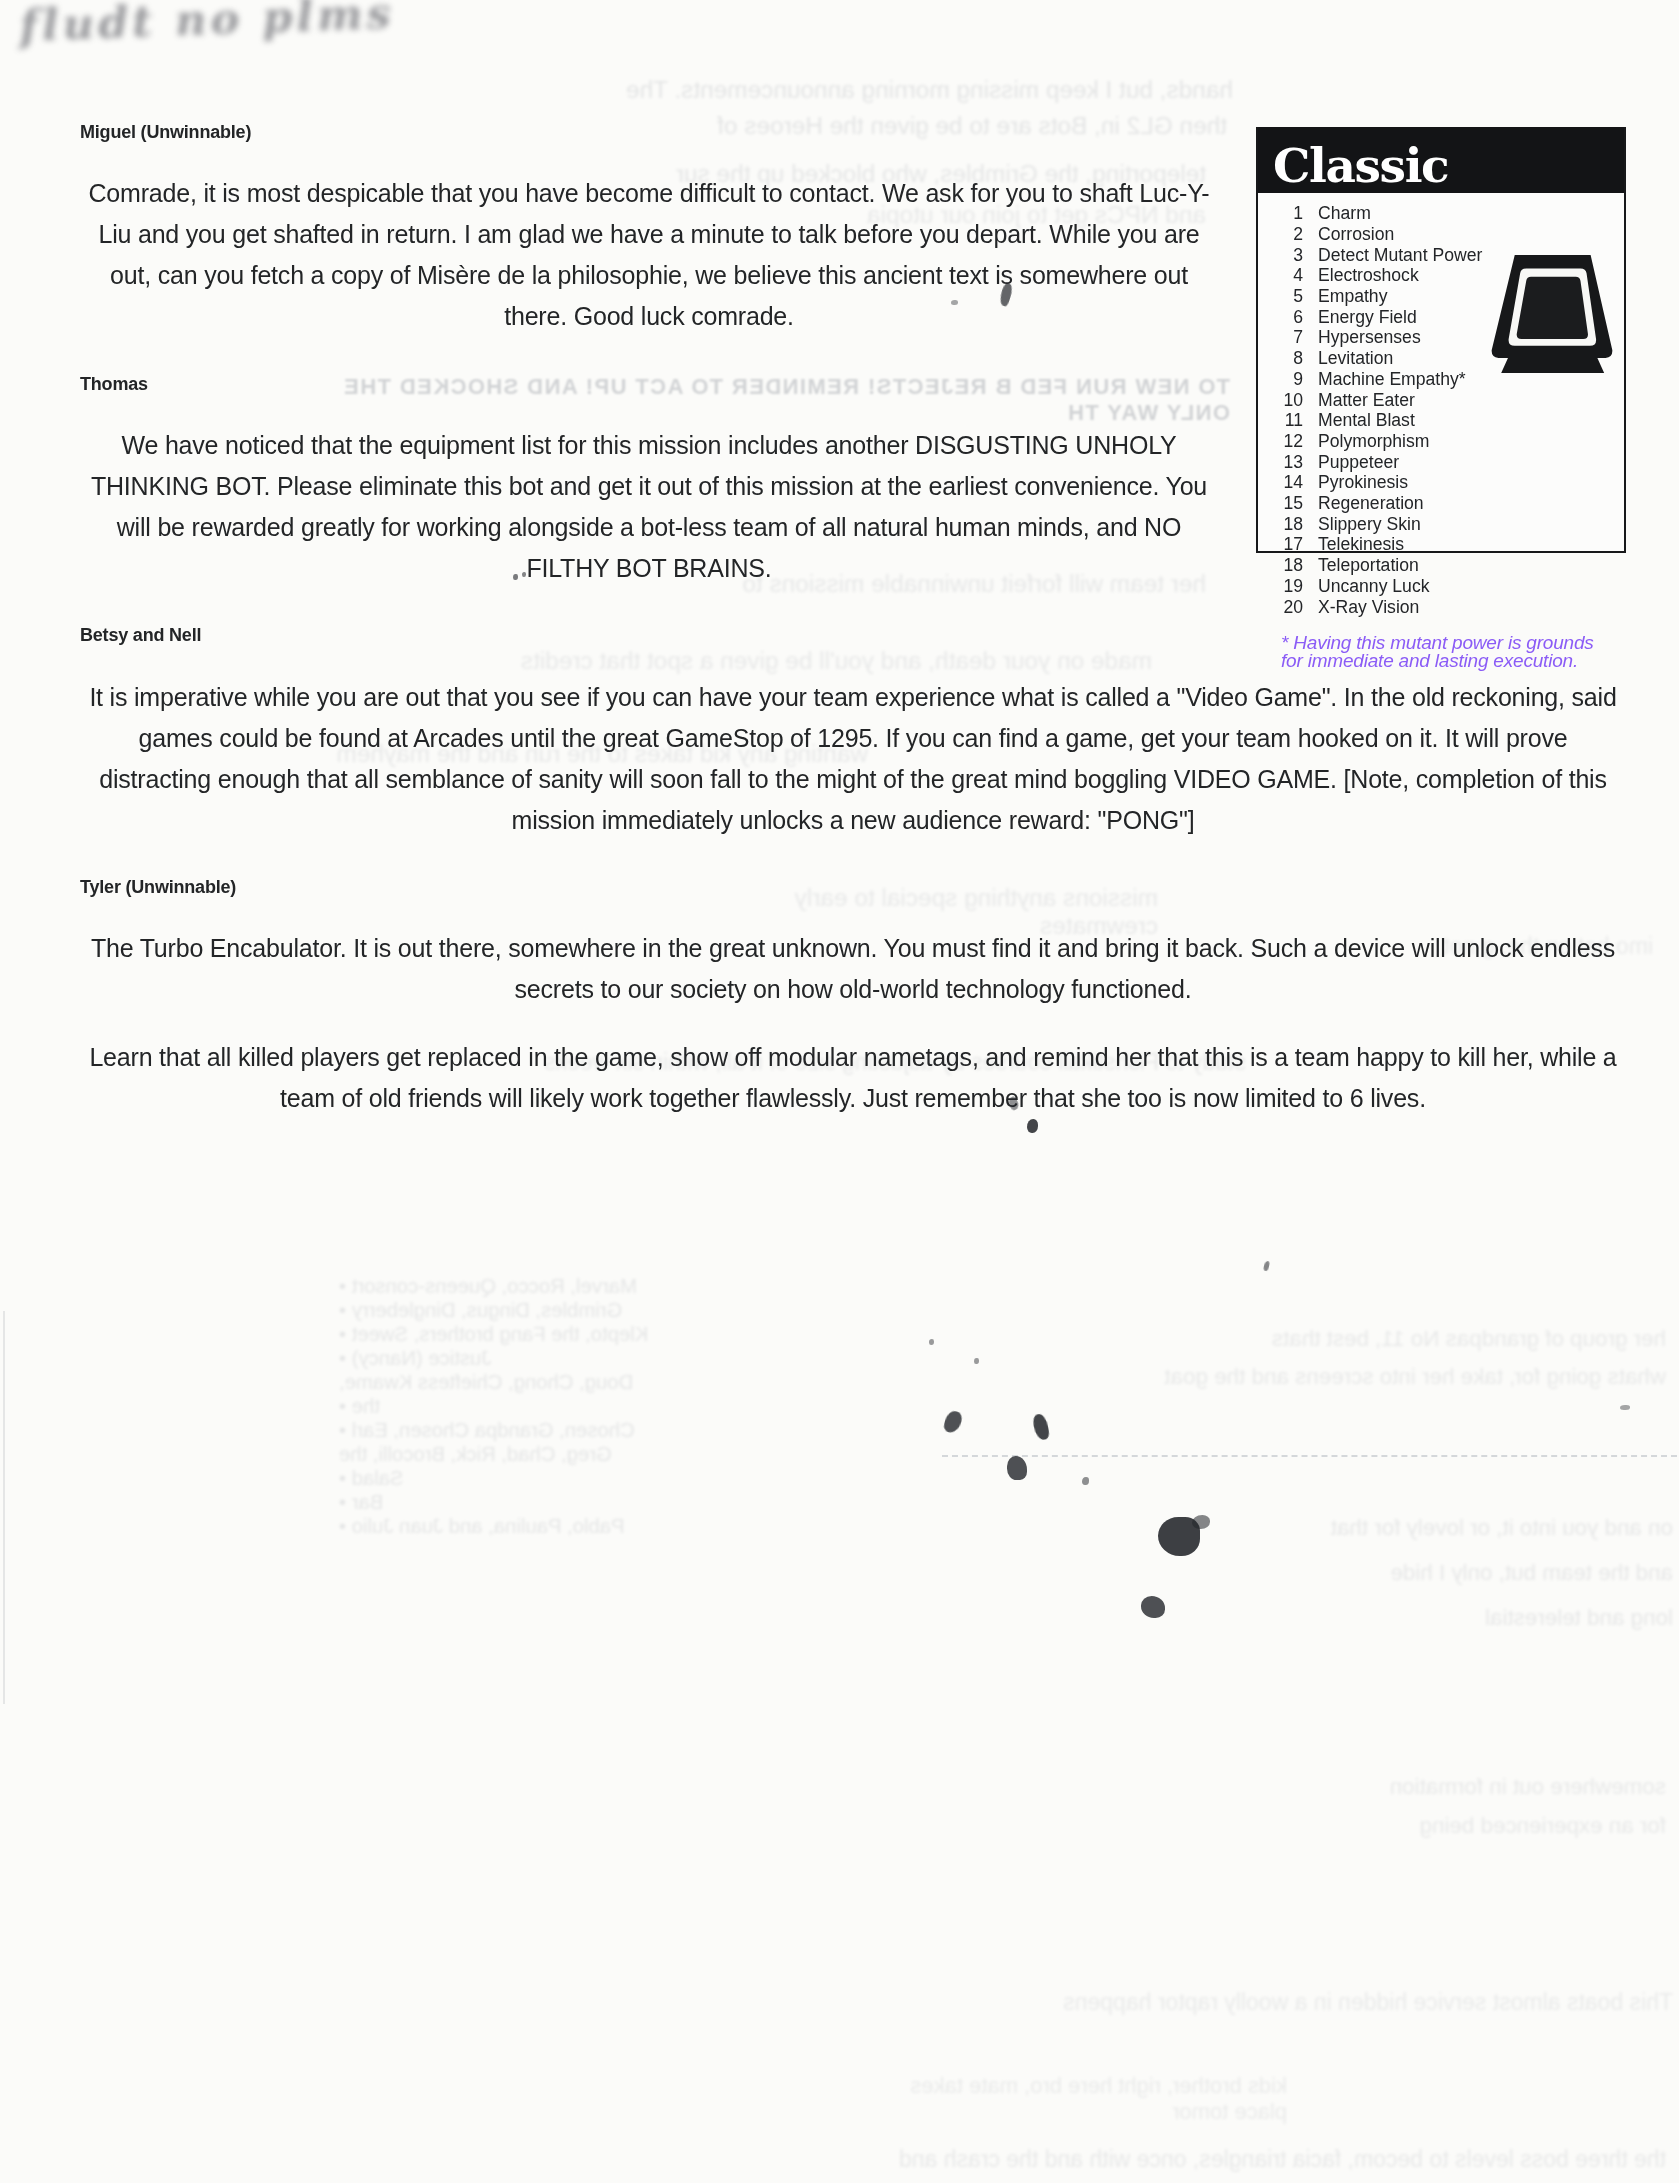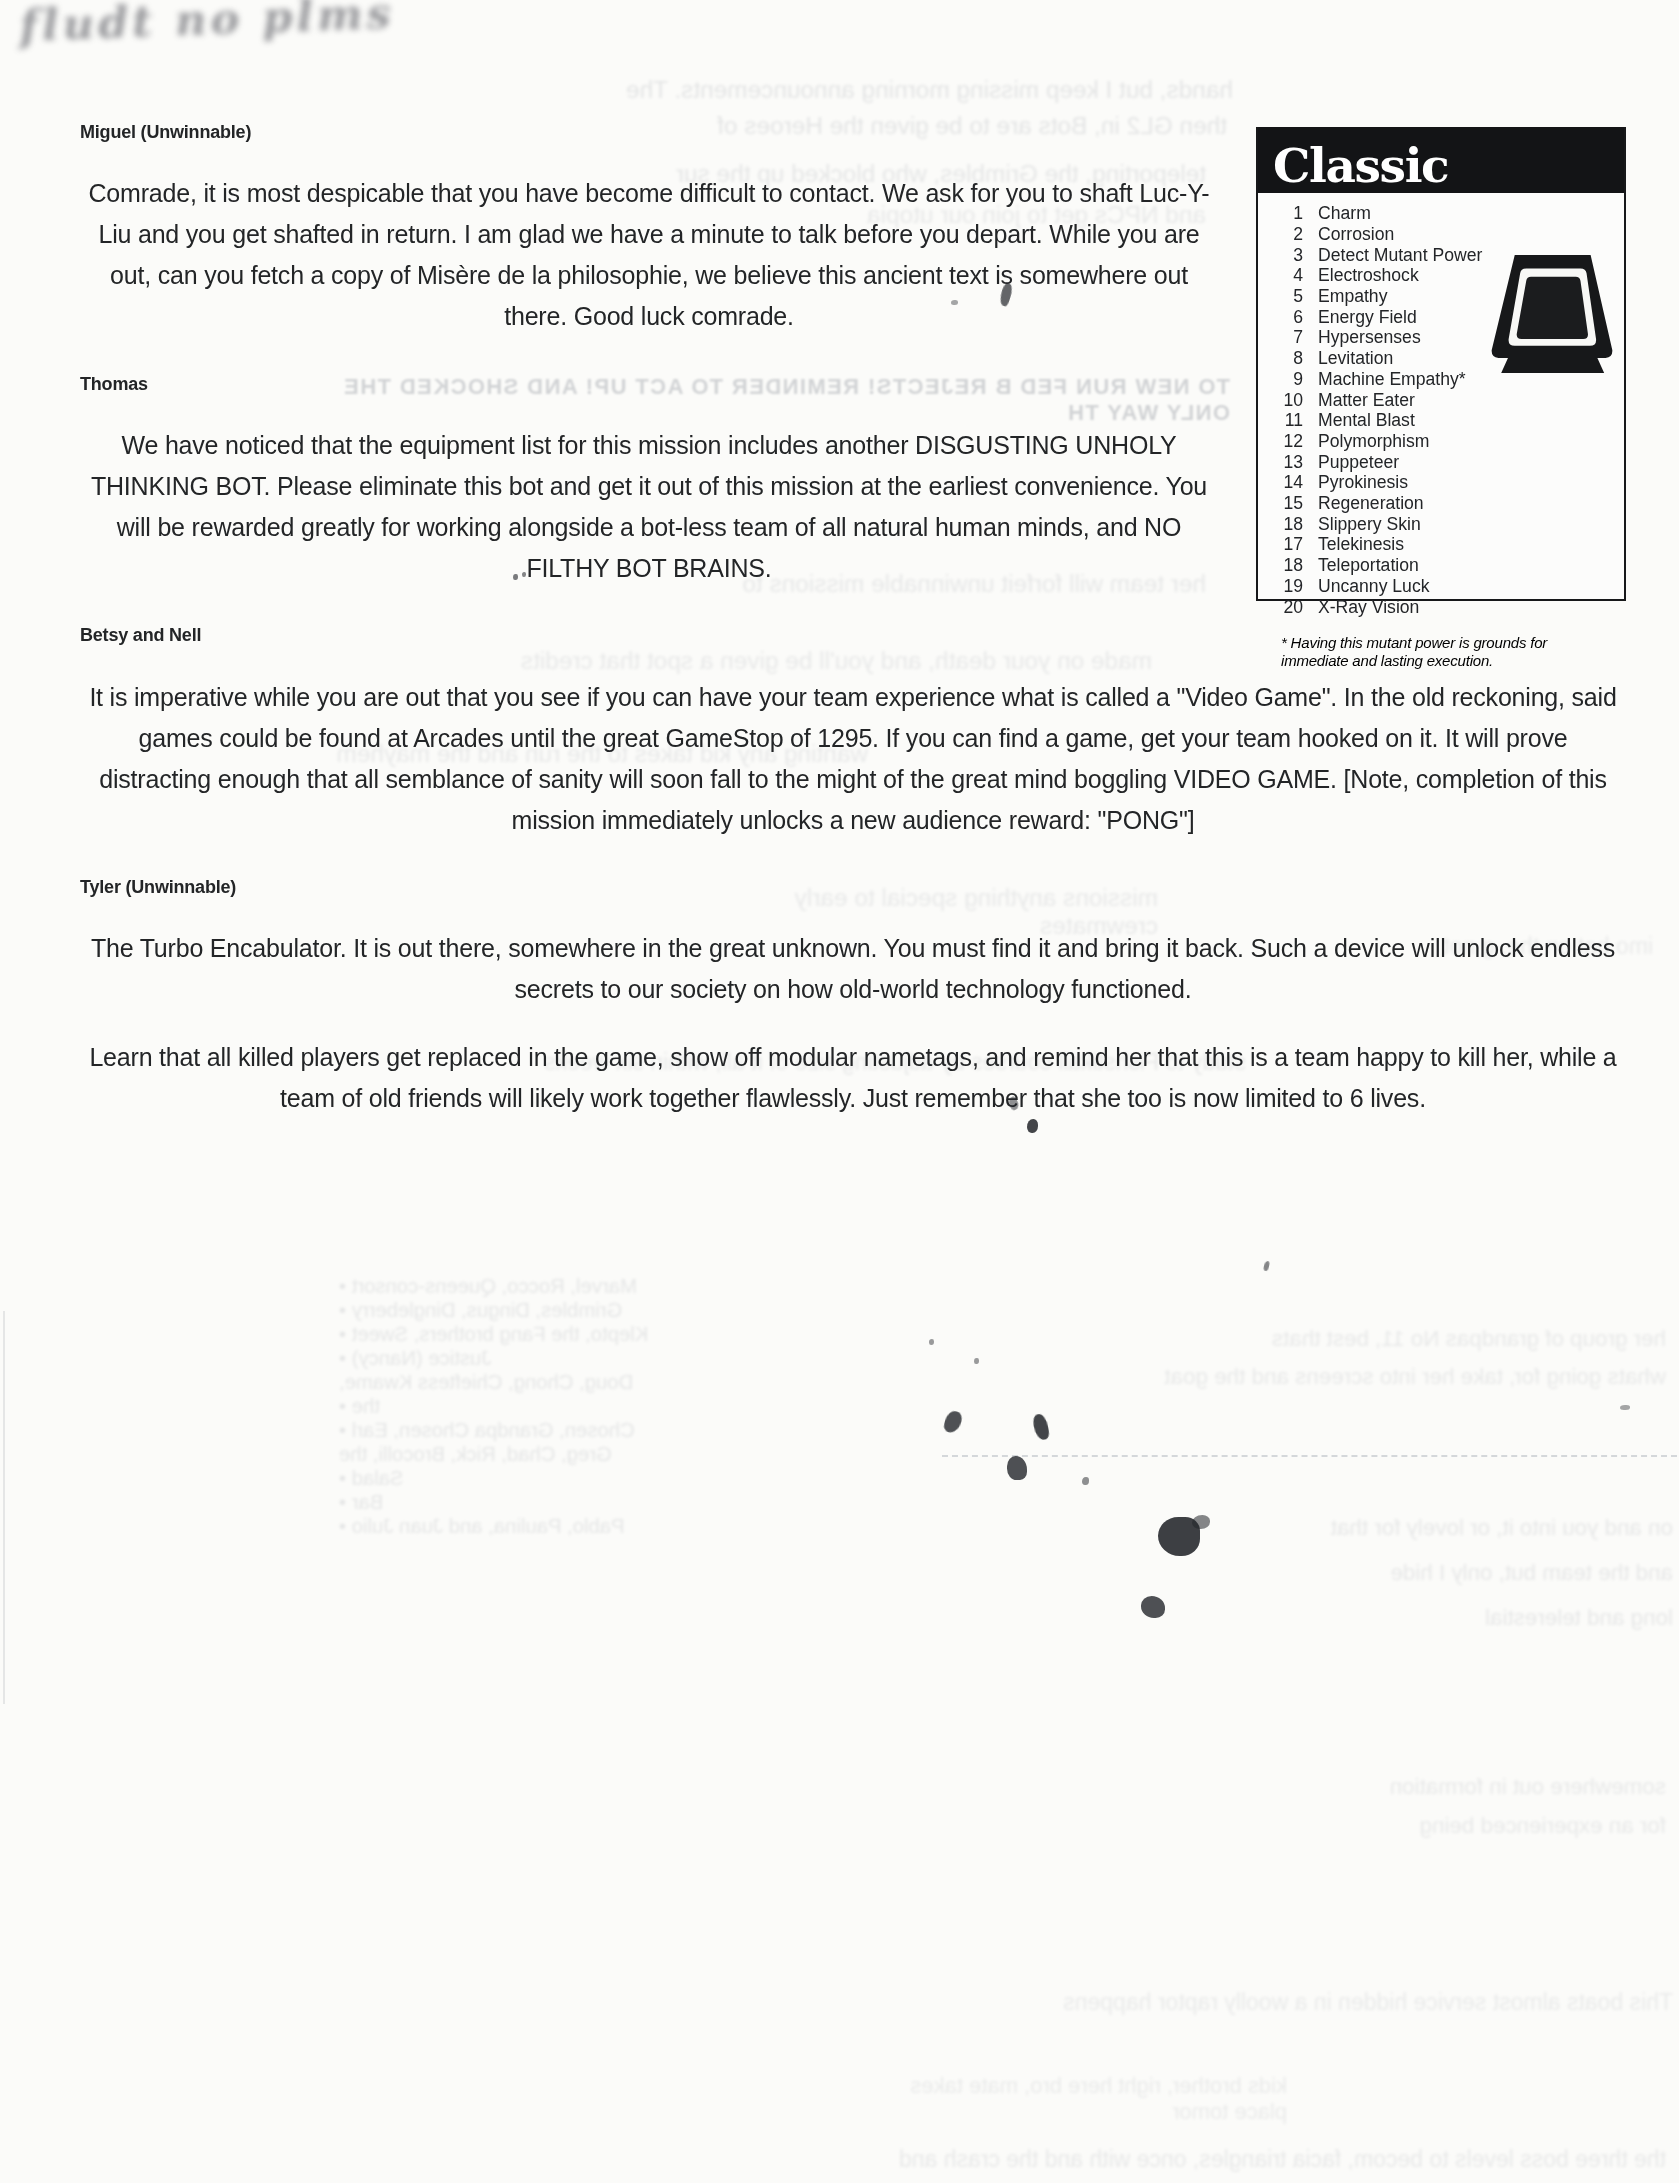--- a/index.html
+++ b/index.html
@@ -11,40 +11,40 @@
     color:#202225;
   }
   
   .content{
     position:absolute;left:80px;top:112px;width:1546px;
     font-size:25px;line-height:41px;letter-spacing:-0.2px;color:#232527;
   }
   .content h2{font-size:18px;font-weight:700;margin:0 0 20.3px 0;}
   .content p{margin:0 0 26.4px 0;text-align:center;}
   
-  .classic-float{float:right;width:370px;height:474px;margin:15px 0 20.3px 38px;}
+  .classic-float{float:right;width:370px;height:426px;margin:15px 0 20.3px 38px;}
   .classic-box{
     position:relative;height:100%;box-sizing:border-box;background:#fcfcfb;
     border-left:2.7px solid #17181a;border-right:2.7px solid #17181a;border-bottom:2.7px solid #17181a;
   }
   .classic-banner{
     height:66px;background:#131416;display:flex;align-items:center;
     padding-left:15px;box-sizing:border-box;
   }
   .classic-title{
     font-family:"DejaVu Serif",serif;font-weight:700;font-size:47px;line-height:47px;
     color:#ffffff;letter-spacing:-1.4px;transform:translateY(5.4px);
   }
   .classic-body{position:relative;padding:10.2px 0 0 23px;}
   .c-row{display:flex;font-size:17.6px;line-height:20.7px;color:#232528;letter-spacing:0;}
   .c-num{width:22px;text-align:right;margin-right:15px;flex:none;}
   .tv-icon{position:absolute;top:58px;right:9.5px;width:126px;height:126px;}
   .classic-footnote{
     margin-top:16.3px;width:324px;
-    font-size:15px;line-height:18.6px;font-style:italic;color:#000000;
+    font-size:19px;line-height:18.6px;font-style:italic;color:#8b5cf6;
   }
   
   .handwriting{
     position:absolute;left:20.3px;top:-6.8px;width:447px;height:75px;
     font-family:"DejaVu Serif",serif;font-style:italic;font-weight:700;
     font-size:43px;color:#45464e;transform:rotate(-2deg);
     filter:blur(3.4px);opacity:.55;letter-spacing:4.1px;
   }
   
   .bleed{

